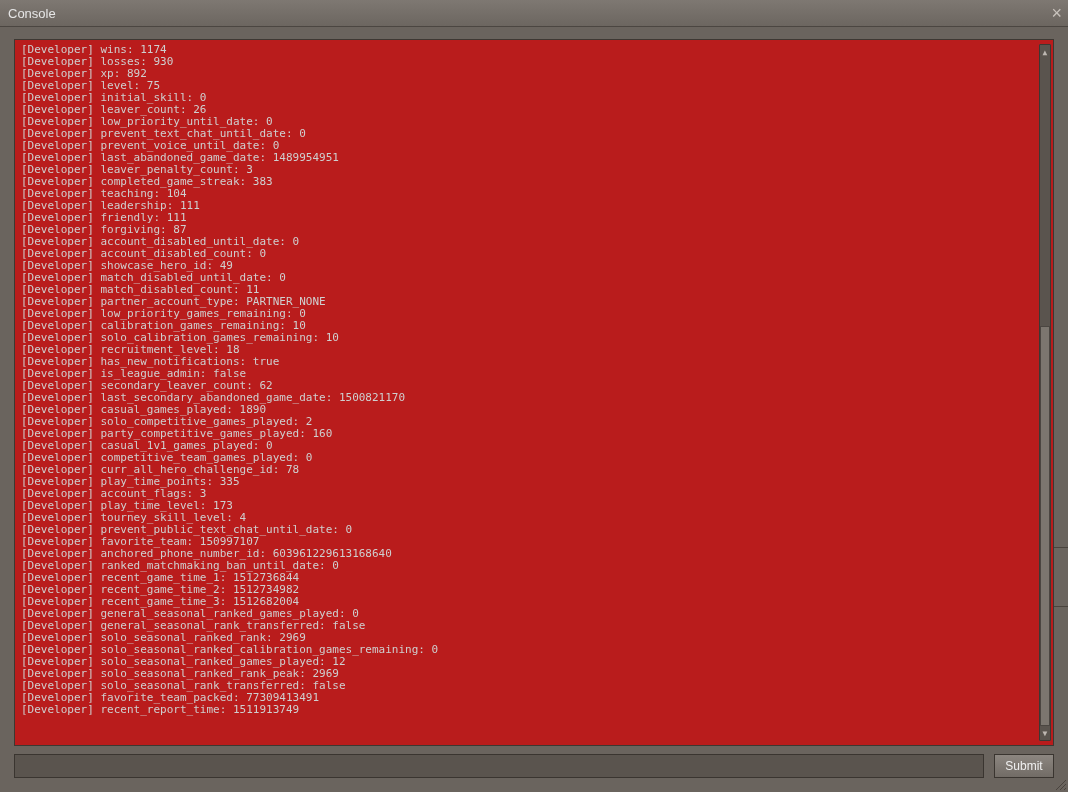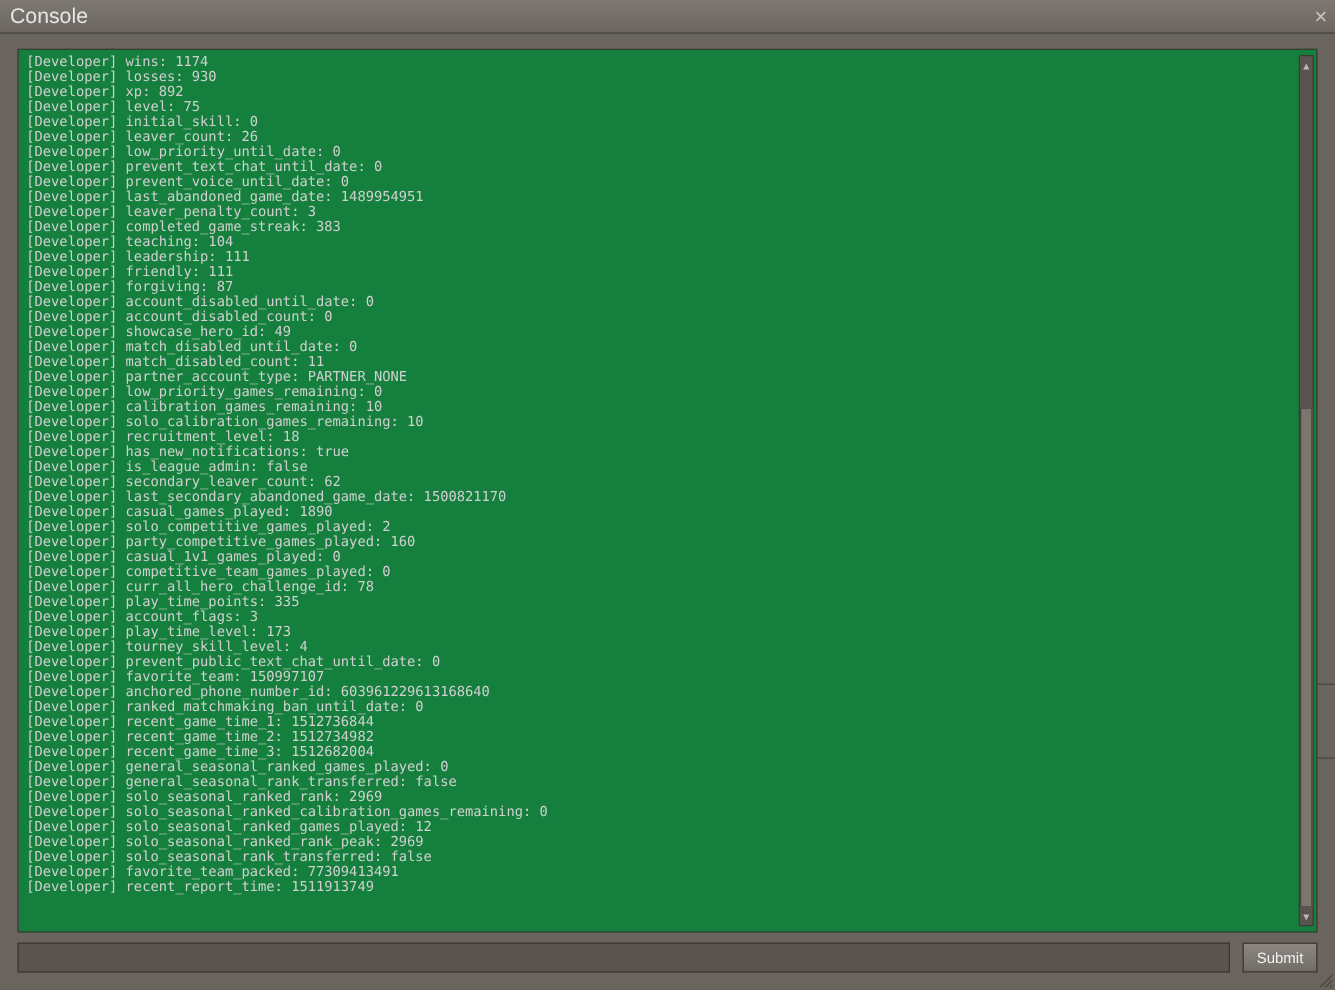--- a/index.html
+++ b/index.html
@@ -13,21 +13,21 @@
     position: relative;
   }
   .title-bar {
     height: 26px;
     background: linear-gradient(to bottom, #7e7872, #6c6660);
     padding-left: 8px;
     display: flex;
     align-items: center;
     color: #e6e6e6;
     font-family: "Segoe UI", Arial, sans-serif;
-    font-size: 17px;
+    font-size: 13px;
   }
   .gradient-strip {
     height: 1px;
     background: #58524c;
   }
   .close-btn {
     position: absolute;
     top: 4px;
     right: 6px;
     color: #c8c2bc;
@@ -43,21 +43,21 @@
     background: #6a645e;
     border-top: 1px solid #4b4641;
   }
   .frame {
     position: absolute;
     top: 12px;
     left: 14px;
     right: 14px;
     bottom: 46px;
     border: 1px solid #3d3833;
-    background: #15803d;
+    background: #b91c1c;
     padding: 4px 2px 4px 6px;
   }
   .log {
     position: absolute;
     inset: 4px 16px 4px 6px;
     color: #cfcfcf;
     font-family: "Lucida Console", Monaco, monospace;
     font-size: 11px;
     line-height: 12px;
     white-space: pre;

